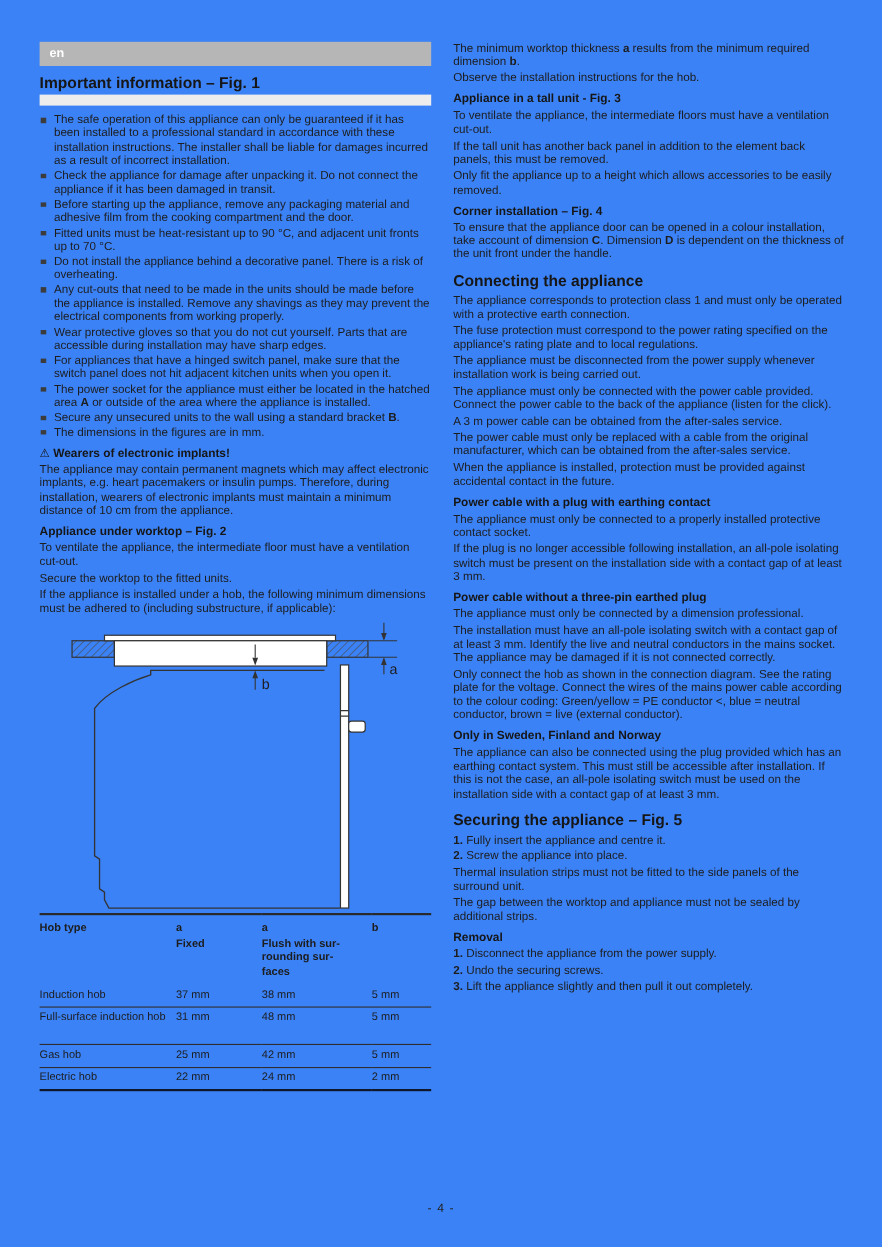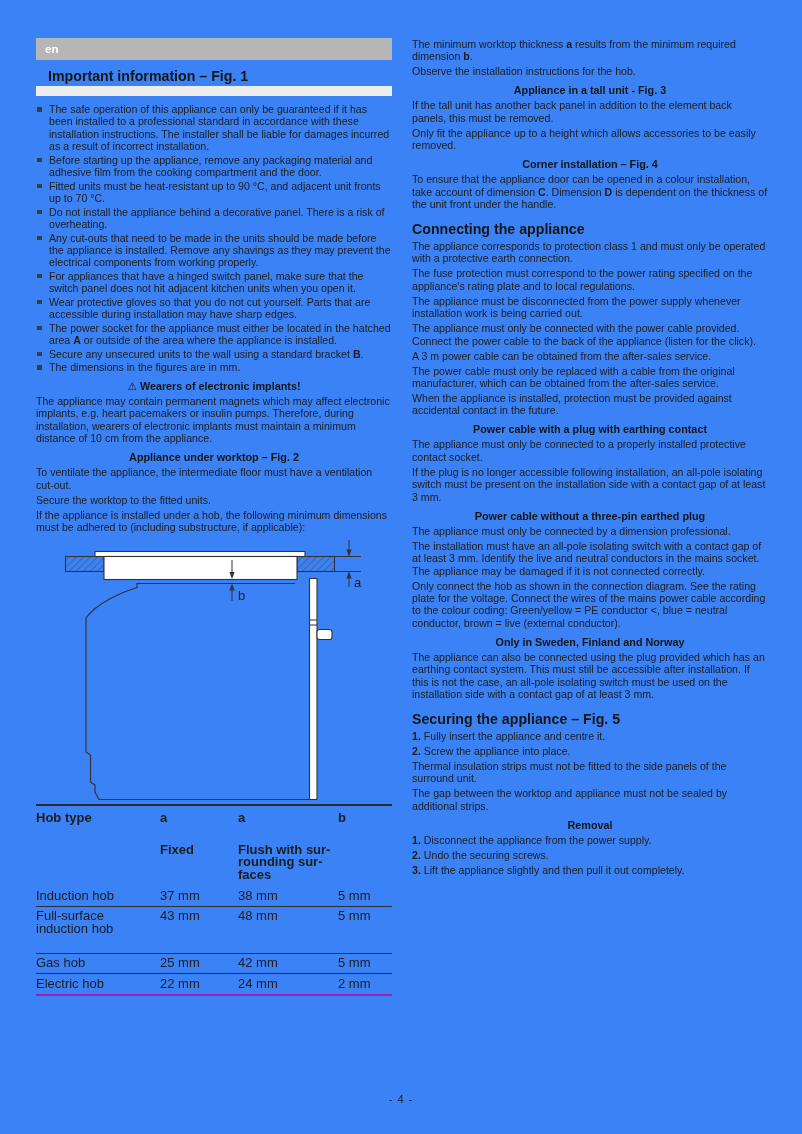--- a/index.html
+++ b/index.html
@@ -8,41 +8,41 @@
     font-family:"Liberation Sans",sans-serif;color:#1d1d1d;
   }
   .cols{display:flex;gap:20px;padding:38px 34px 0 36px;}
   .col{flex:0 0 356px;width:356px;}
 
   p.body, .step, .bullets li{font-size:10.6px;line-height:12.45px;}
   p.body{margin:0 0 2.5px;}
 
   .badge{background:#b6b6b6;color:#fff;font-weight:bold;font-size:11.5px;
     height:22px;line-height:22px;padding-left:9px;}
-  .h1{font-size:14.2px;font-weight:bold;line-height:16px;margin:8px 12px 2px;color:#161616;}
+  .h1{font-size:14.2px;font-weight:bold;line-height:16px;margin:8px 0 2px;color:#161616;}
   .h1-mid{margin:10px 0 3.5px;}
   .h1-rule{height:10px;background:#ededed;margin:2px 0 7px;}
-  .h2{font-size:10.8px;font-weight:bold;line-height:13px;margin:6.5px 0 2px;color:#161616;text-align:center;}
+  .h2{font-size:10.8px;font-weight:bold;line-height:13px;margin:6.5px 0 2px;color:#161616;}
 
   ul.bullets{list-style:none;margin:0 0 1px;padding:0;}
   .bullets li{position:relative;padding-left:13px;margin:0 0 1px;}
   .sq{position:absolute;left:1px;top:4px;width:4.5px;height:4.5px;background:#3c3c3c;}
 
   .tri{font-family:"DejaVu Sans",sans-serif;font-weight:normal;font-size:10.5px;margin-right:3px;}
 
   .step{margin:0 0 2.5px;}
   .step .num{font-weight:bold;margin-right:3px;}
 
   .figure{display:block;margin:6px 0 0 0;}
 
   table.hob{width:100%;border-collapse:collapse;margin-top:2px;
-    border-top:2.5px solid #2a2a2a;border-bottom:2px solid #a21caf;
-    font-size:13px;line-height:12.4px;}
+    border-top:2.5px solid #2a2a2a;border-bottom:2px solid #0f172a;
+    font-size:10px;line-height:12.4px;}
   table.hob th{text-align:left;font-weight:bold;vertical-align:top;padding:6px 4px 5px 0;}
-  table.hob .th-sub{margin-top:20px;white-space:pre-line;}
+  table.hob .th-sub{margin-top:3px;white-space:pre-line;}
   table.hob td{vertical-align:top;padding:3.5px 4px 3.5px 0;}
   table.hob tbody td{border-top:1px solid #2e2e2e;}
   table.hob tbody tr:first-child td{border-top:none;}
   table.hob tbody tr.tall td{padding-bottom:18px;}
 
   .pageno{position:absolute;left:0;right:0;top:1093px;text-align:center;
     font-size:11px;color:#222;letter-spacing:1px;}
   b{font-weight:bold;}
 </style>
 </head>
@@ -51,26 +51,27 @@
 <div class="page">
   <div class="cols">
 
     <div class="col">
       <div class="badge">en</div>
       <div class="h1">Important information – Fig. 1</div>
       <div class="h1-rule"></div>
 
       <ul class="bullets">
         <li><span class="sq"></span><span><span>The safe operation of this appliance can only be guaranteed if it has been installed to a professional standard in accordance with these installation instructions. The installer shall be liable for damages incurred as a result of incorrect installation.</span></span></li>
+        <li><span class="sq"></span><span><span>Check the appliance for damage after unpacking it. Do not connect the appliance if it has been damaged in transit.</span></span></li>
         <li><span class="sq"></span><span><span>Before starting up the appliance, remove any packaging material and adhesive film from the cooking compartment and the door.</span></span></li>
         <li><span class="sq"></span><span><span>Fitted units must be heat-resistant up to 90 °C, and adjacent unit fronts up to 70 °C.</span></span></li>
         <li><span class="sq"></span><span><span>Do not install the appliance behind a decorative panel. There is a risk of overheating.</span></span></li>
         <li><span class="sq"></span><span><span>Any cut-outs that need to be made in the units should be made before the appliance is installed. Remove any shavings as they may prevent the electrical components from working properly.</span></span></li>
+        <li><span class="sq"></span><span><span>Wear protective gloves so that you do not cut yourself. Parts that are accessible during installation may have sharp edges.</span></span></li>
         <li><span class="sq"></span><span><span>For appliances that have a hinged switch panel, make sure that the switch panel does not hit adjacent kitchen units when you open it.</span></span></li>
-        <li><span class="sq"></span><span><span>Wear protective gloves so that you do not cut yourself. Parts that are accessible during installation may have sharp edges.</span></span></li>
         <li><span class="sq"></span><span><span>The power socket for the appliance must either be located in the hatched area </span><b>A</b><span> or outside of the area where the appliance is installed.</span></span></li>
         <li><span class="sq"></span><span><span>Secure any unsecured units to the wall using a standard bracket </span><b>B</b><span>.</span></span></li>
         <li><span class="sq"></span><span><span>The dimensions in the figures are in mm.</span></span></li>
       </ul>
 
       <div class="h2"><span class="tri">⚠</span><span>Wearers of electronic implants!</span></div>
       <p class="body">The appliance may contain permanent magnets which may affect electronic implants, e.g. heart pacemakers or insulin pumps. Therefore, during installation, wearers of electronic implants must maintain a minimum distance of 10 cm from the appliance.</p>
 
       <div class="h2">Appliance under worktop – Fig. 2</div>
       <p class="body">To ventilate the appliance, the intermediate floor must have a ventilation cut-out.</p>
@@ -142,21 +143,21 @@
         </thead>
         <tbody>
           <tr>
             <td>Induction hob</td>
             <td>37 mm</td>
             <td>38 mm</td>
             <td>5 mm</td>
           </tr>
           <tr class="tall">
             <td>Full-surface induction hob</td>
-            <td>43 mm</td>
+            <td>31 mm</td>
             <td>48 mm</td>
             <td>5 mm</td>
           </tr>
           <tr>
             <td>Gas hob</td>
             <td>25 mm</td>
             <td>42 mm</td>
             <td>5 mm</td>
           </tr>
           <tr>
@@ -167,20 +168,21 @@
           </tr>
         </tbody>
       </table>
     </div>
 
     <div class="col">
       <p class="body"><span>The minimum worktop thickness </span><b>a</b><span> results from the minimum required dimension </span><b>b</b><span>.</span></p>
       <p class="body">Observe the installation instructions for the hob.</p>
 
       <div class="h2">Appliance in a tall unit - Fig. 3</div>
+      <p class="body">To ventilate the appliance, the intermediate floors must have a ventilation cut-out.</p>
       <p class="body">If the tall unit has another back panel in addition to the element back panels, this must be removed.</p>
       <p class="body">Only fit the appliance up to a height which allows accessories to be easily removed.</p>
 
       <div class="h2">Corner installation – Fig. 4</div>
       <p class="body"><span>To ensure that the appliance door can be opened in a colour installation, take account of dimension </span><b>C</b><span>. Dimension </span><b>D</b><span> is dependent on the thickness of the unit front under the handle.</span></p>
 
       <div class="h1 h1-mid">Connecting the appliance</div>
       <p class="body">The appliance corresponds to protection class 1 and must only be operated with a protective earth connection.</p>
       <p class="body">The fuse protection must correspond to the power rating specified on the appliance's rating plate and to local regulations.</p>
       <p class="body">The appliance must be disconnected from the power supply whenever installation work is being carried out.</p>

